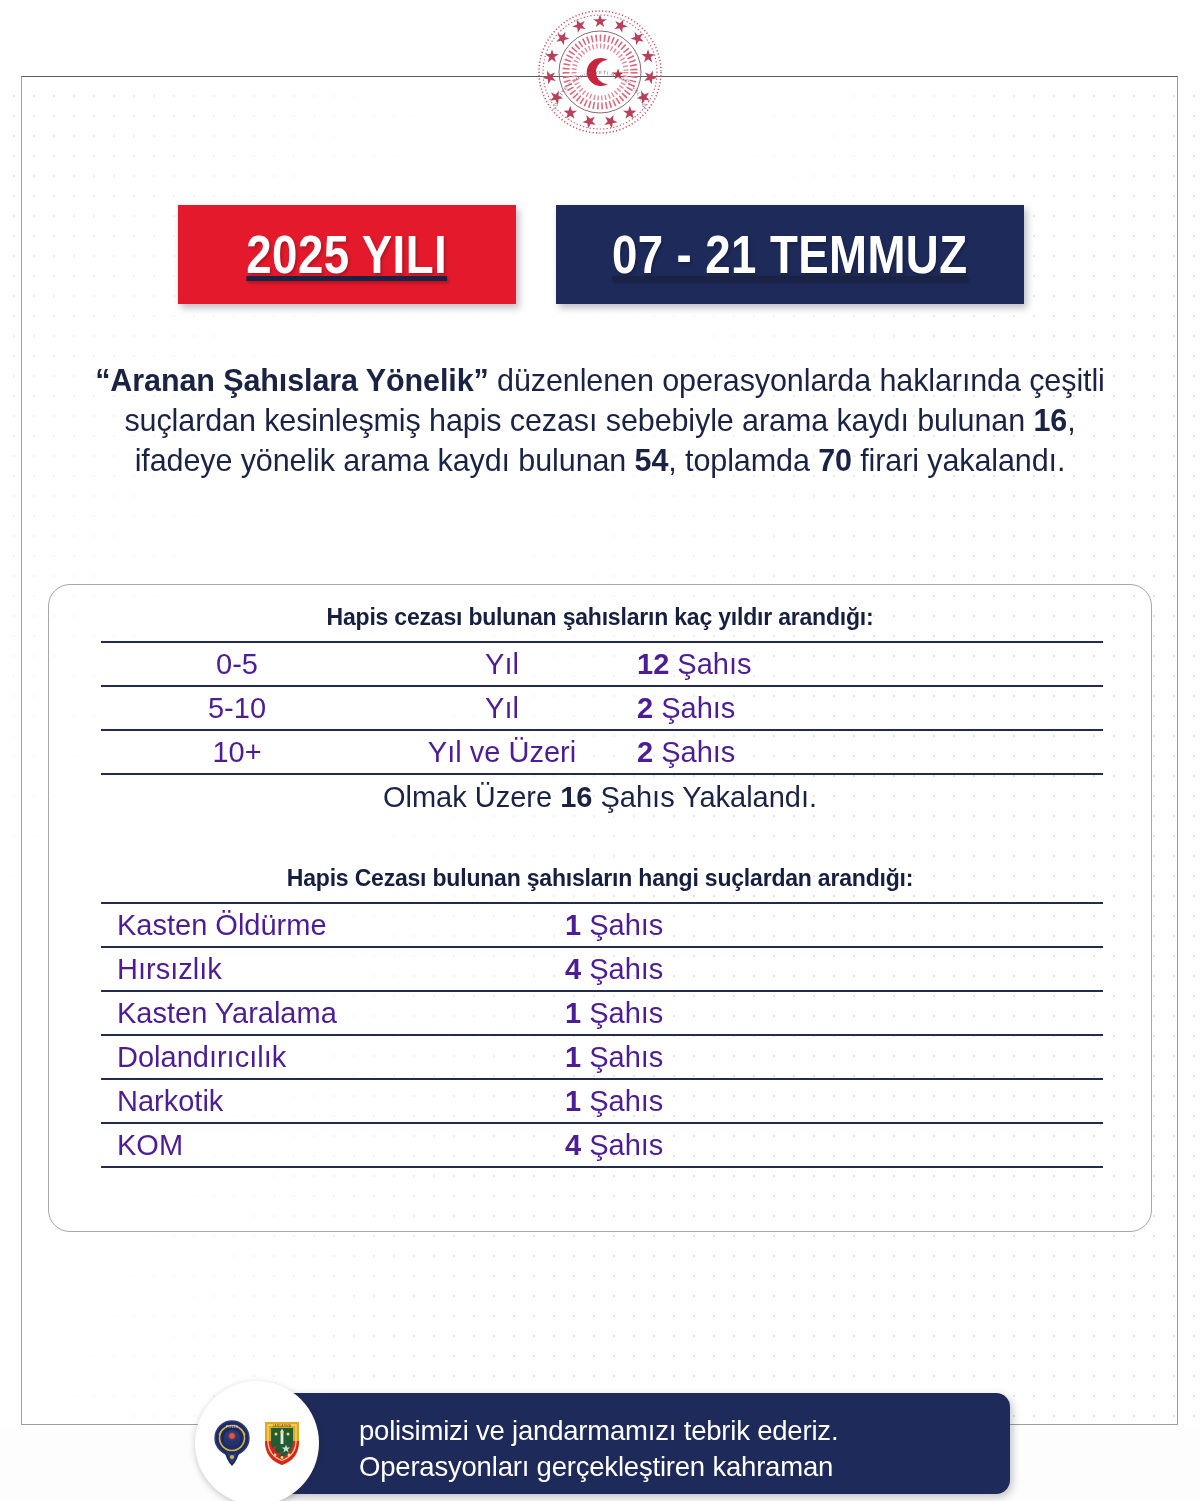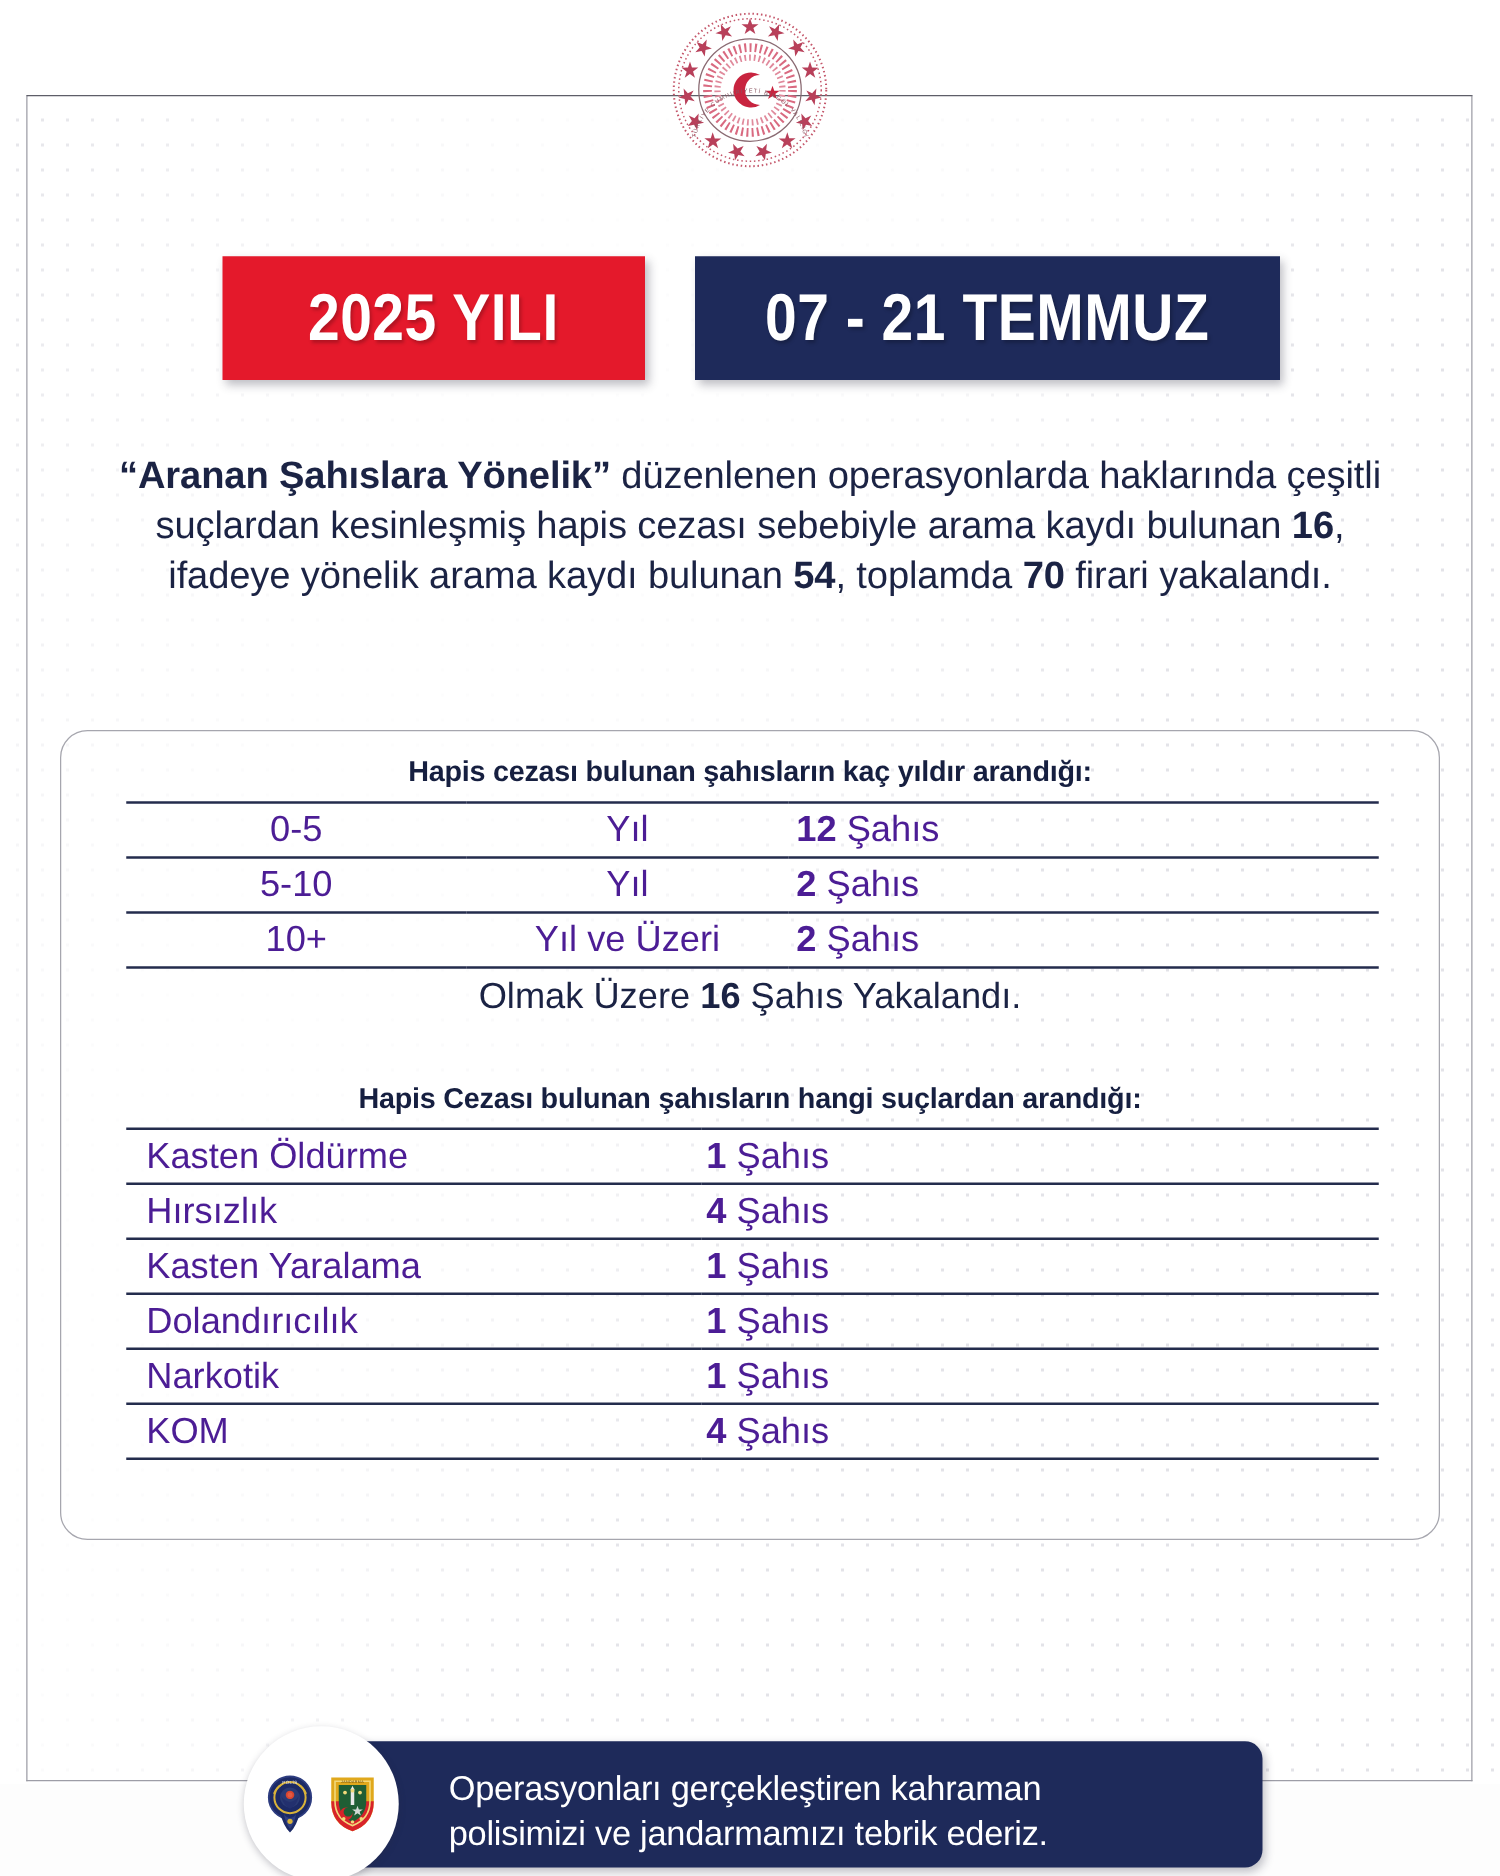--- a/index.html
+++ b/index.html
@@ -77,20 +77,21 @@
   
   .banners{
     position:absolute;
     left:178px; top:205px;
     display:flex; align-items:stretch; gap:40px;
   }
   .banner{
     display:flex; align-items:center; justify-content:center;
     height:99px;
     box-shadow:3px 4px 7px rgba(40,40,60,0.30);
+    text-decoration:underline;
   }
   .banner-year{ width:338px; background:#e4192b; }
   .banner-date{ width:468px; background:#1e2a5a; }
   .banner span{
     color:#ffffff;
     font-weight:bold;
     font-size:53px;
     letter-spacing:0.5px;
     transform:scaleX(0.86);
     transform-origin:center;
@@ -358,22 +359,22 @@
           <td class="c-count"><b>4</b>
             <span>Şahıs</span></td>
         </tr>
       </tbody>
     </table>
   </div>
 
   <div class="footer">
     <div class="footer-banner"></div>
     <div class="footer-text">
+      <div>polisimizi ve jandarmamızı tebrik ederiz.</div>
       <div>Operasyonları gerçekleştiren kahraman</div>
-      <div>polisimizi ve jandarmamızı tebrik ederiz.</div>
     </div>
     <div class="footer-circle">
 
       <svg class="badge" viewBox="0 0 46 52">
         <circle cx="23" cy="21" r="17" fill="#1c2a66"></circle>
         <circle cx="23" cy="21" r="17" fill="none" stroke="#2e3d80" stroke-width="1.4"></circle>
         <circle cx="23" cy="21" r="12.5" fill="none" stroke="#d8b23a" stroke-width="1.6"></circle>
         <circle cx="23" cy="21" r="8" fill="#2a3a74"></circle>
         <path d="M23 15.5 a3.4 3.4 0 1 0 0.01 0 z" fill="#d8452f"></path>
         <circle cx="23" cy="18.9" r="2" fill="#e35a42"></circle>

